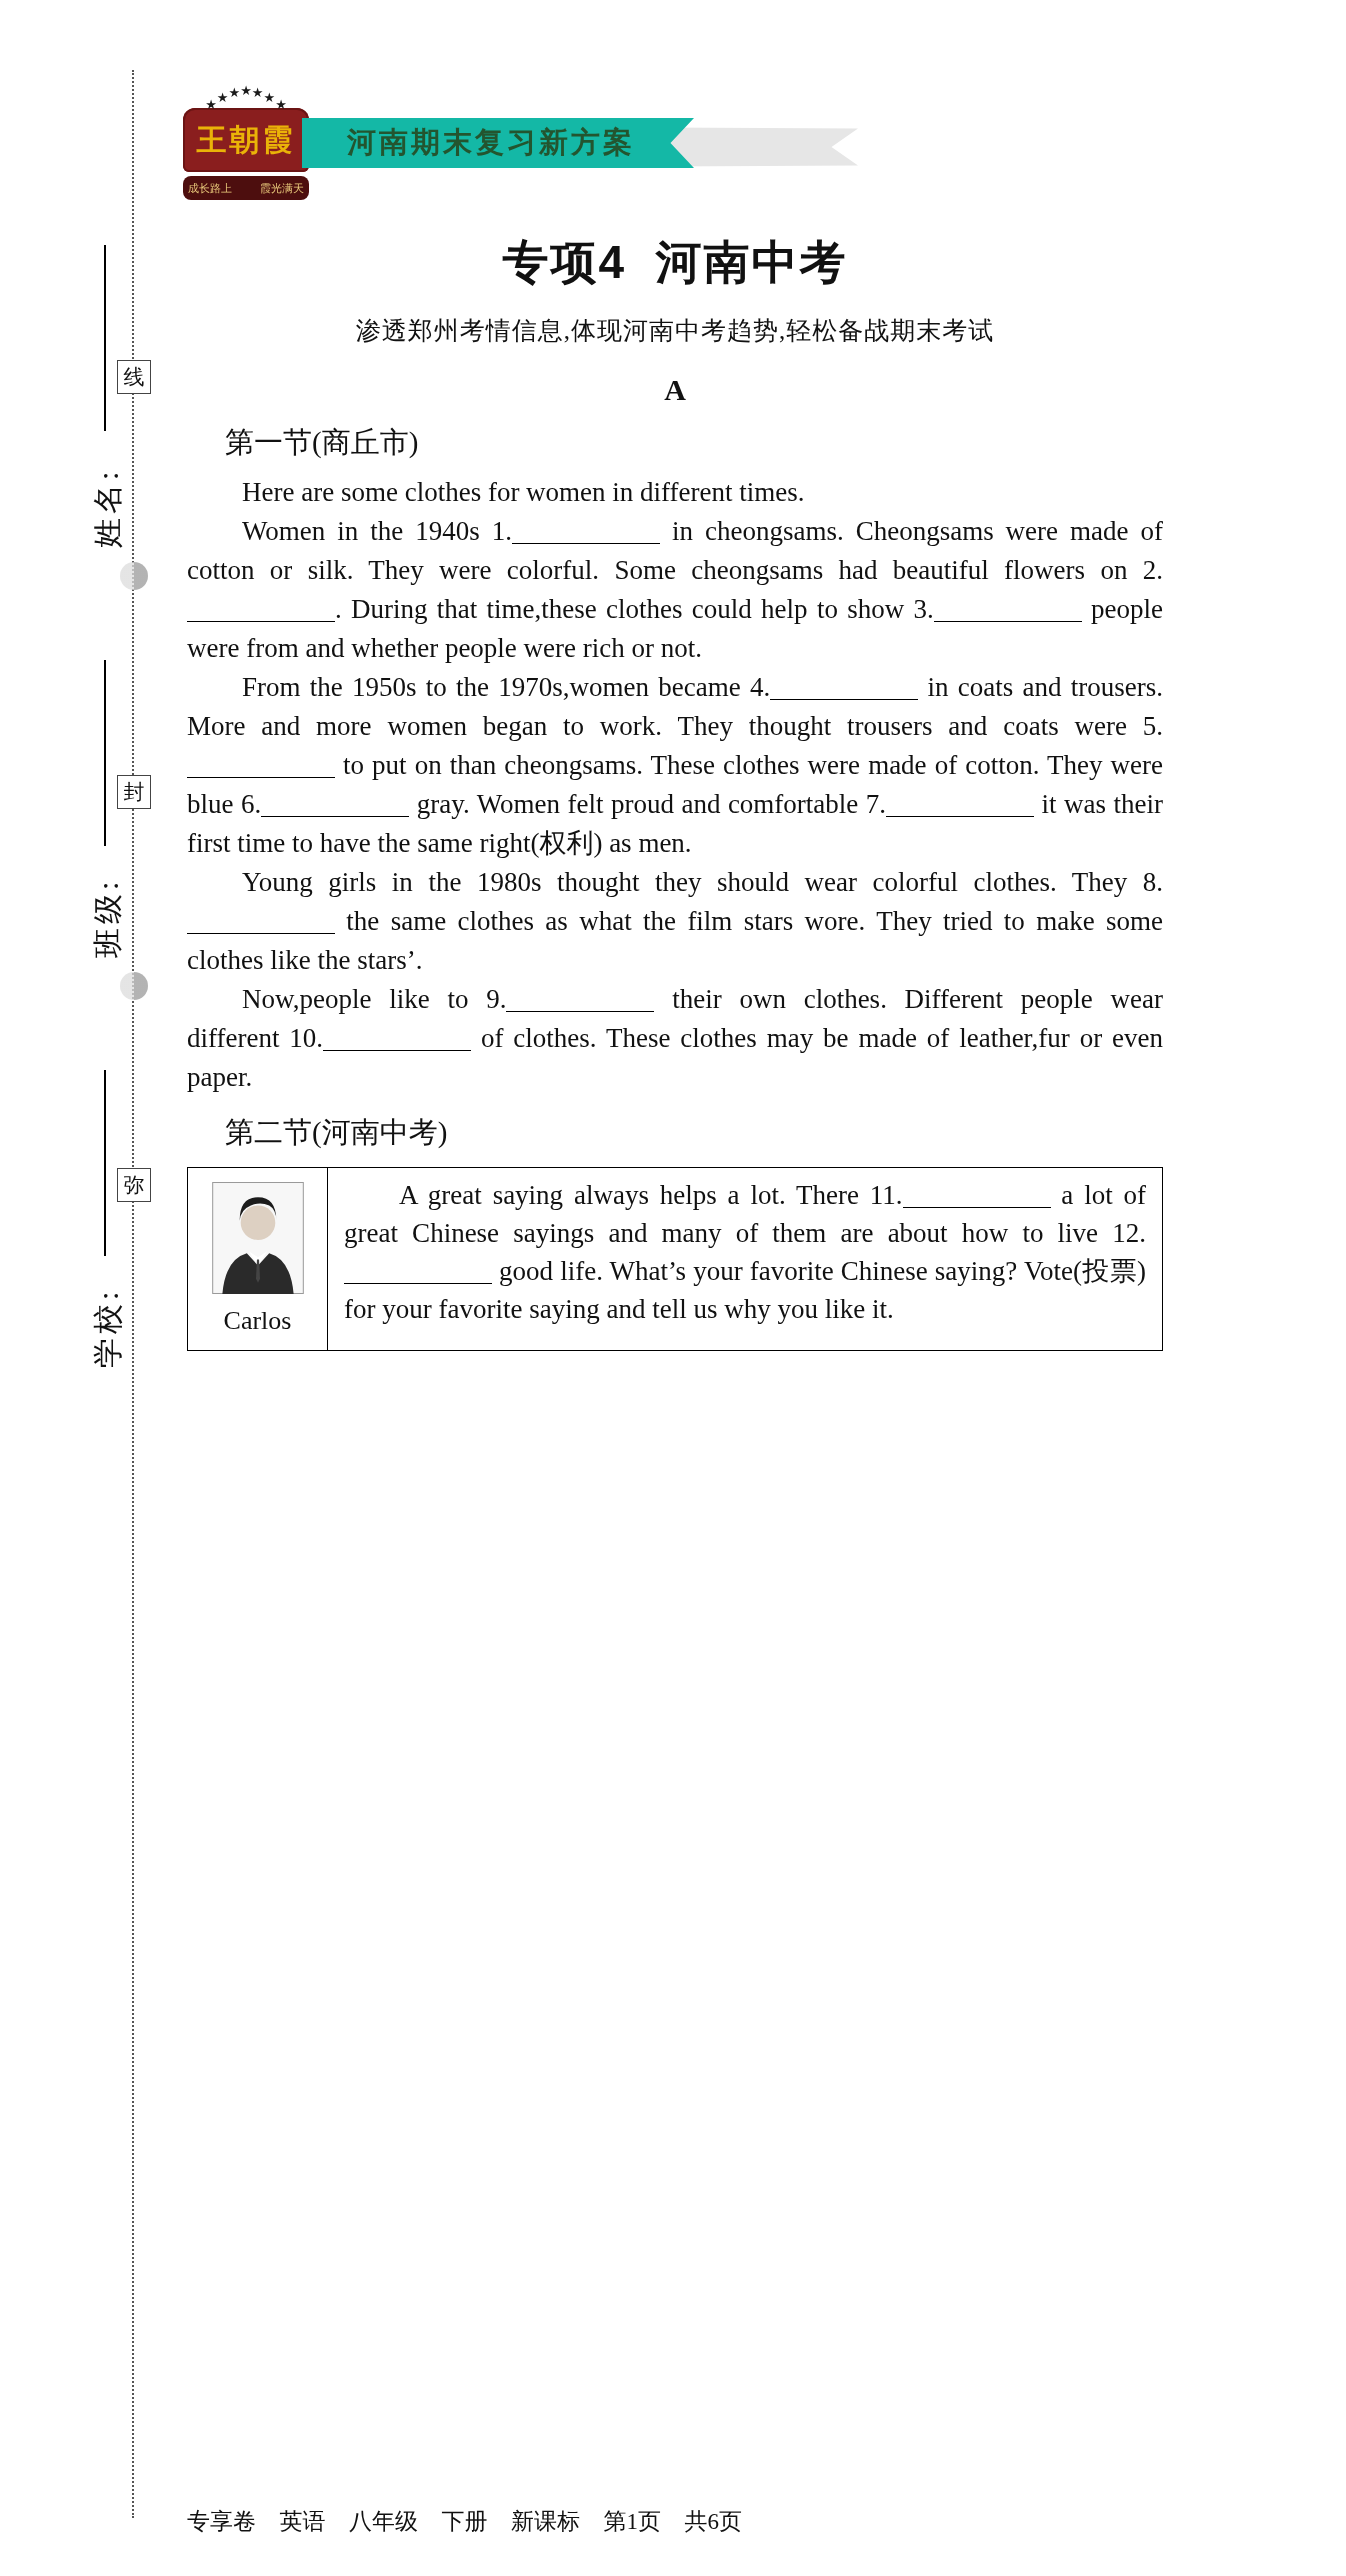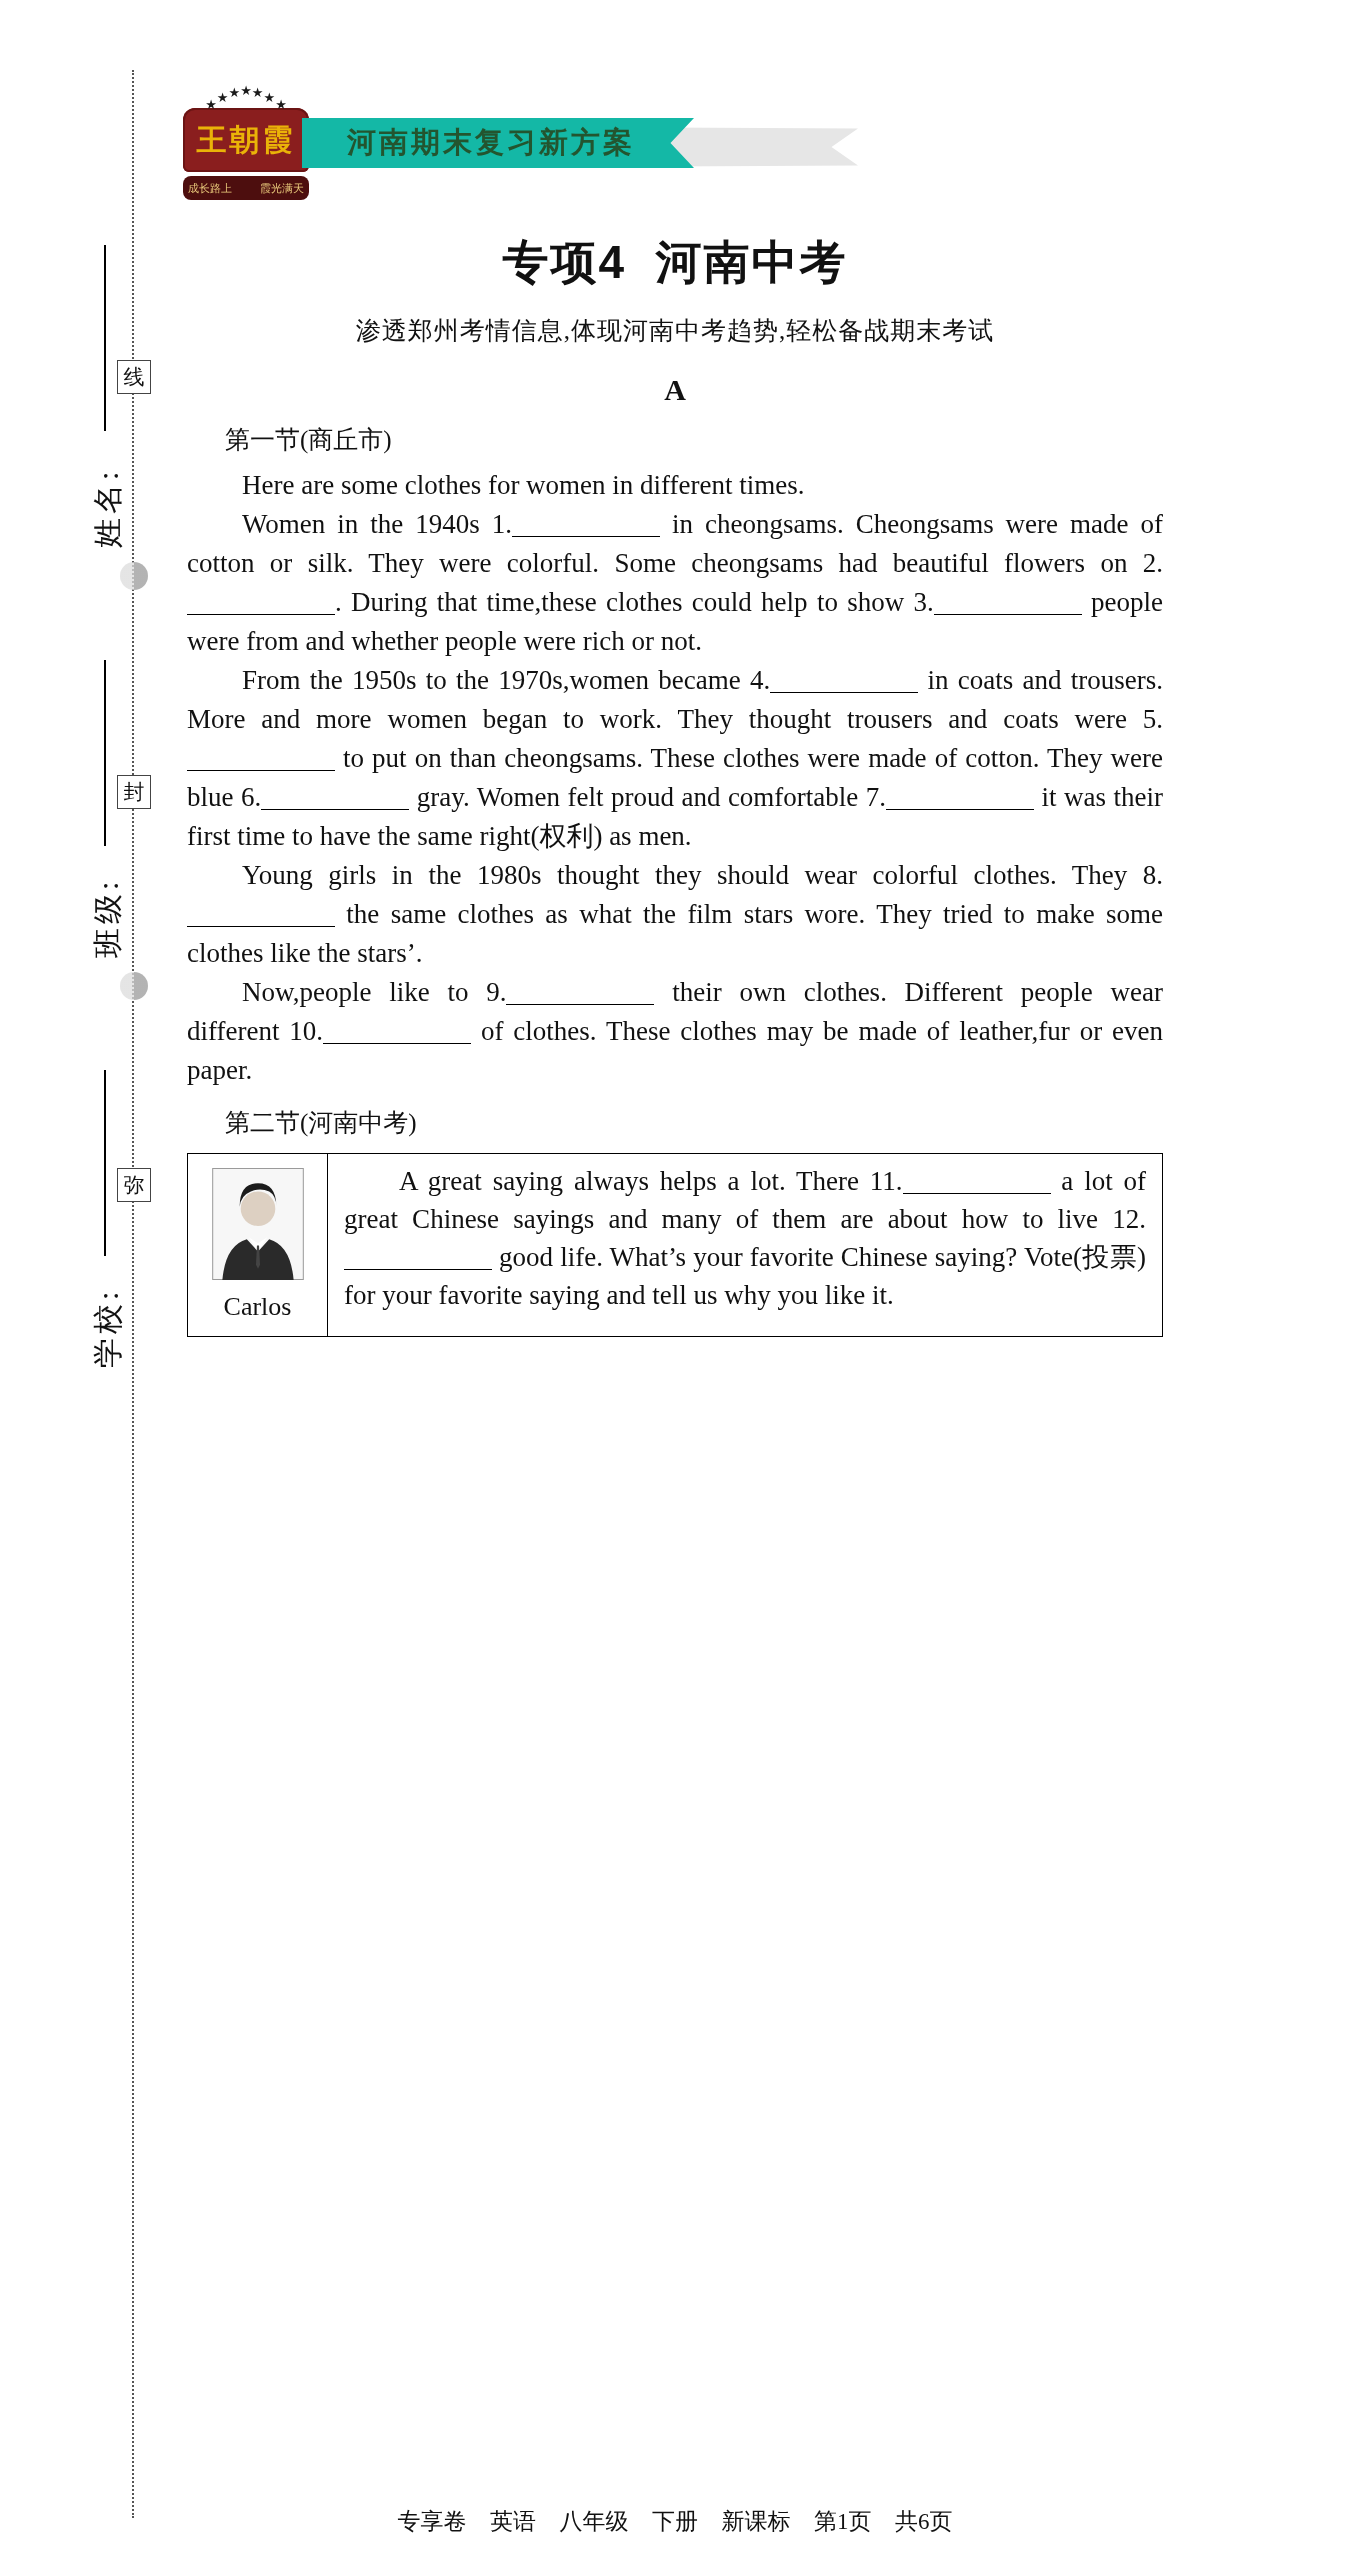--- a/index.html
+++ b/index.html
@@ -42,40 +42,40 @@
                  display:flex; align-items:center; justify-content:center; }
   .banner-main span { font-family:"Liberation Sans", sans-serif; font-weight:bold; font-size:29px;
                       letter-spacing:3px; color:#23552f; padding-right:14px; }
 
   
   .content { position:absolute; left:187px; top:232px; width:976px; }
   .page-title { text-align:center; font-family:"Liberation Sans", sans-serif; font-weight:bold;
                 font-size:46px; letter-spacing:2px; white-space:pre-wrap; }
   .subtitle { text-align:center; font-size:25px; margin-top:20px; letter-spacing:1px; }
   .section-label { text-align:center; font-size:30px; font-weight:bold; margin-top:26px; }
-  .part-title { font-size:25px; margin-top:16px; text-indent:38px; }
+  .part-title { font-size:29px; margin-top:16px; text-indent:38px; }
   .word-bank { border:1.5px solid #000; margin-top:14px; padding:10px 16px; font-size:26px;
                text-align:center; word-spacing:24px; }
   .passage { margin-top:10px; }
   .para { font-size:27px; line-height:39px; text-align:justify; text-indent:55px; }
   .bnum { font-size:27px; }
   .blank { display:inline-block; width:148px; height:16px; vertical-align:-4px;
            border-bottom:1.5px solid #000; }
 
   
   .dialog-box { border:1.5px solid #000; margin-top:14px; display:flex; }
   .dialog-left { width:140px; border-right:1.5px solid #000; display:flex; flex-direction:column;
                  align-items:center; justify-content:center; padding:14px 0; }
   .avatar { width:94px; height:112px; }
   .speaker { font-size:26px; margin-top:12px; }
   .dialog-right { flex:1; padding:8px 16px 10px 16px; }
   .dialog-right .para { line-height:38px; }
 
   
-  .footer { position:absolute; left:187px; top:2506px; width:976px; text-align:center;
+  .footer { position:absolute; left:187px; top:2506px; width:976px; 
             font-size:23px; word-spacing:6px; white-space:pre-wrap; }
 </style>
 </head>
 <body>
 
 <div class="page">
 
   <div class="fold-line"></div>
 
   <div class="write-line" style="top:245px"></div>

